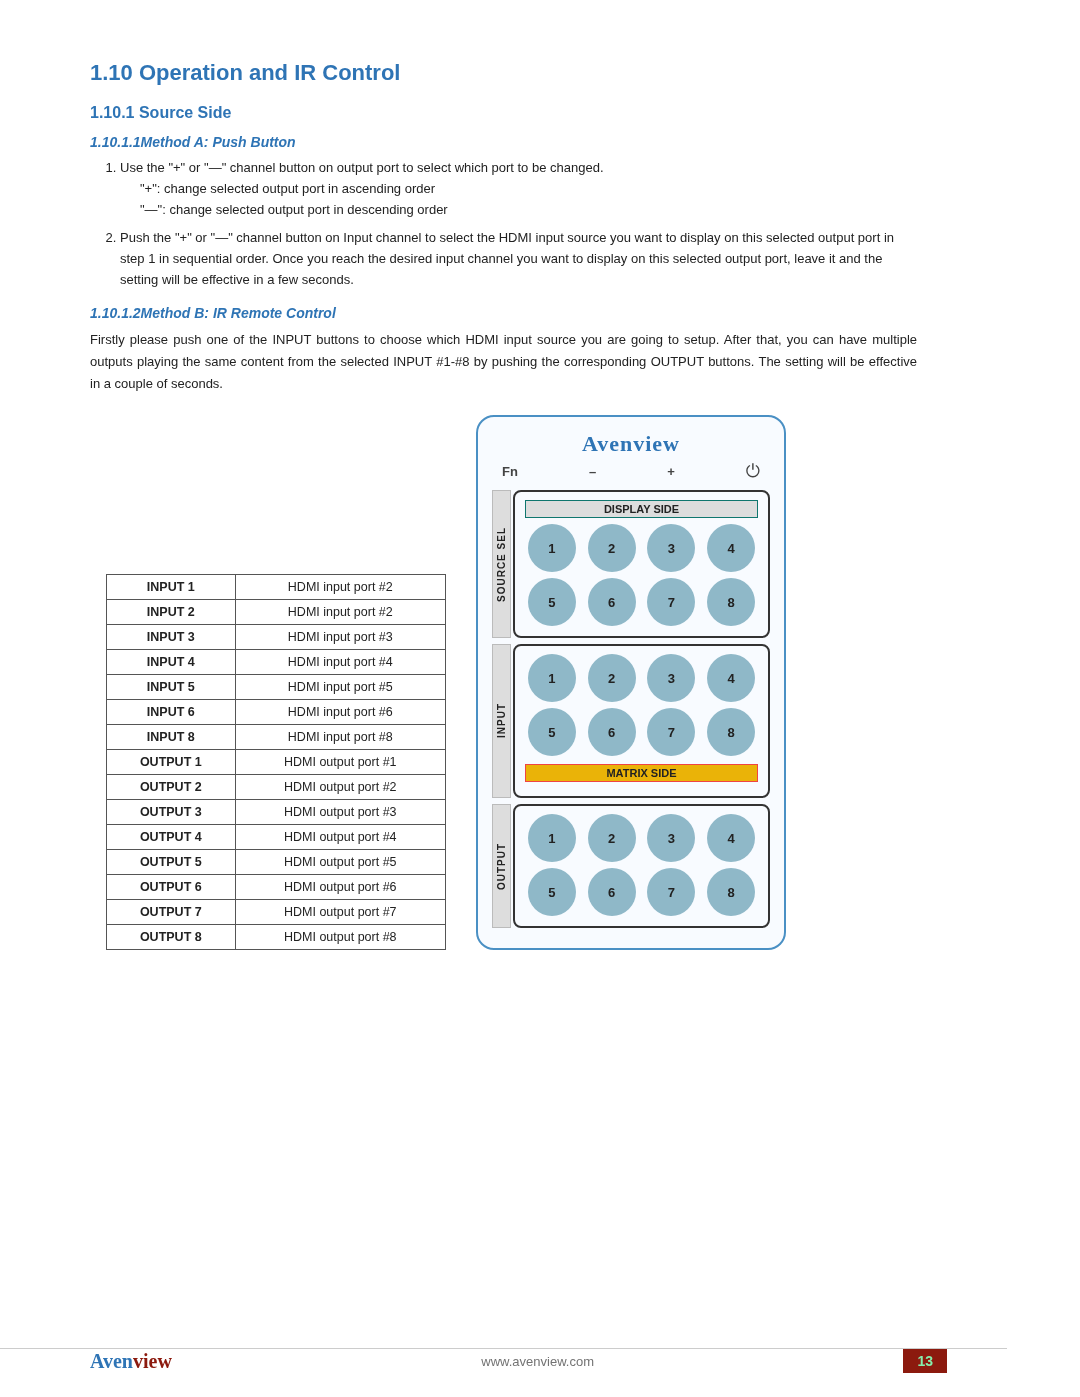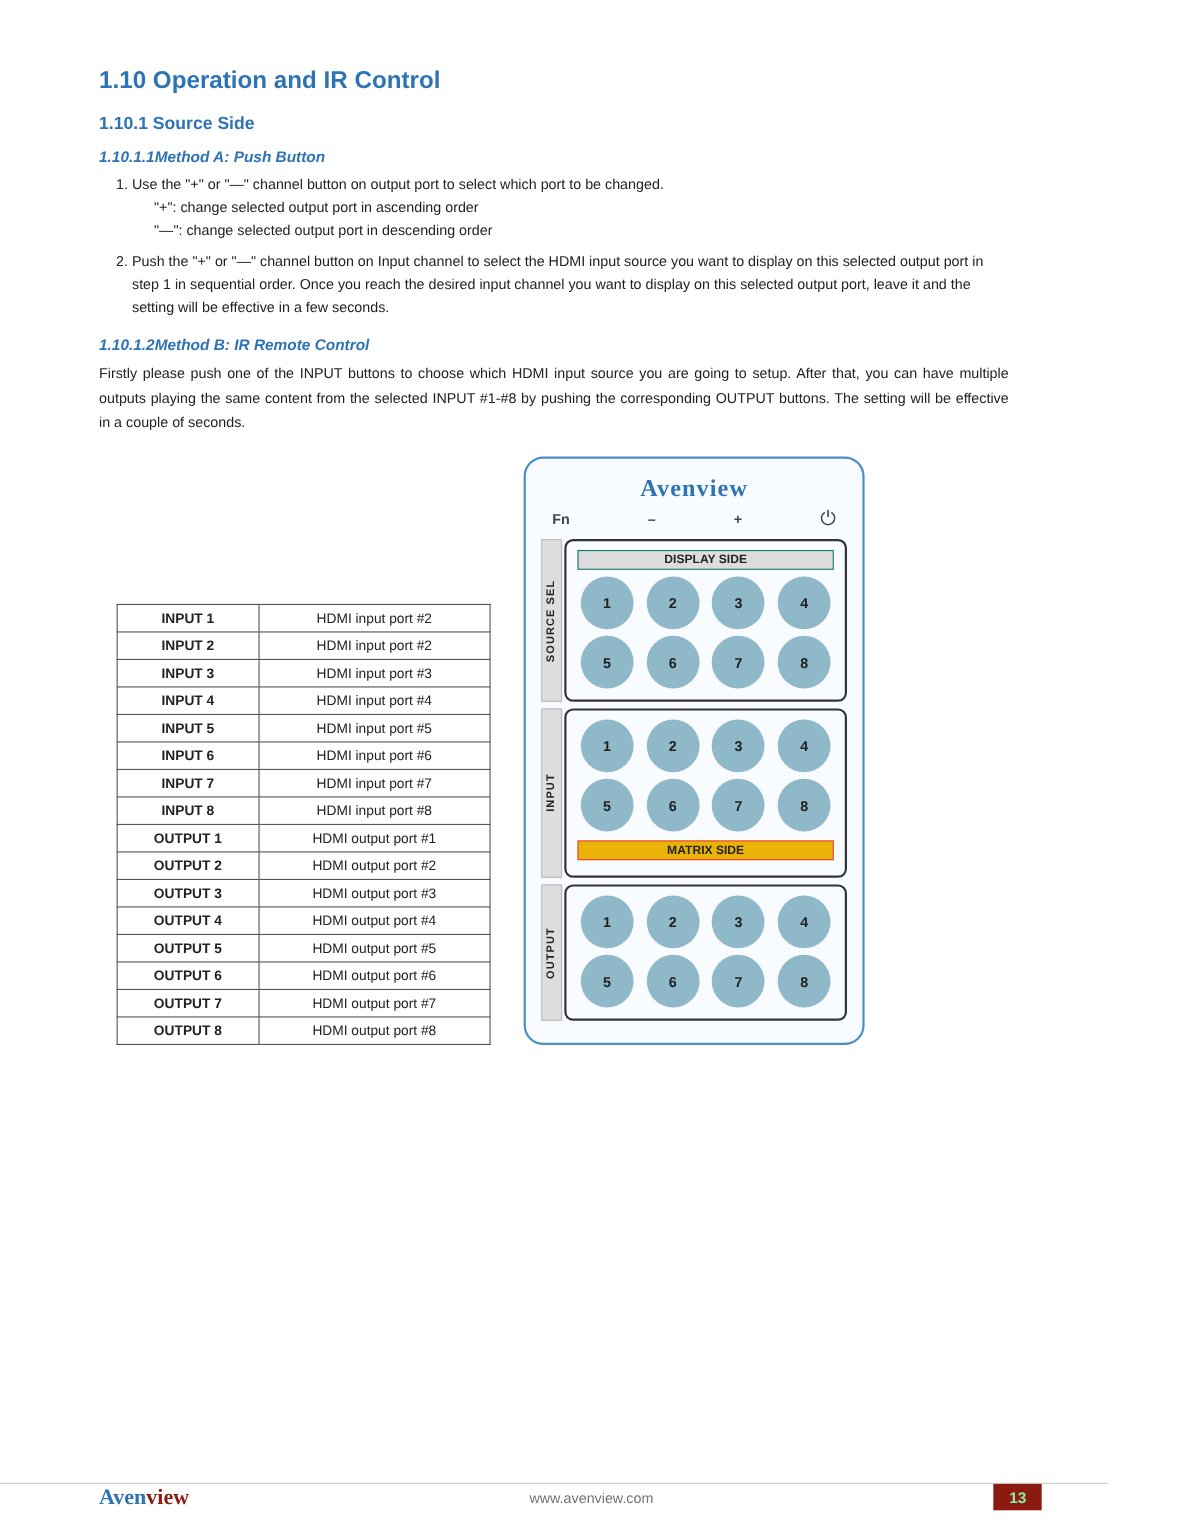--- a/index.html
+++ b/index.html
@@ -274,24 +274,20 @@
               <td>INPUT 4</td>
               <td>HDMI input port #4</td>
             </tr>
             <tr>
               <td>INPUT 5</td>
               <td>HDMI input port #5</td>
             </tr>
             <tr>
               <td>INPUT 6</td>
               <td>HDMI input port #6</td>
-            </tr>
-            <tr>
-              <td>INPUT 7</td>
-              <td>HDMI input port #7</td>
             </tr>
             <tr>
               <td>INPUT 8</td>
               <td>HDMI input port #8</td>
             </tr>
             <tr>
               <td>OUTPUT 1</td>
               <td>HDMI output port #1</td>
             </tr>
             <tr>

